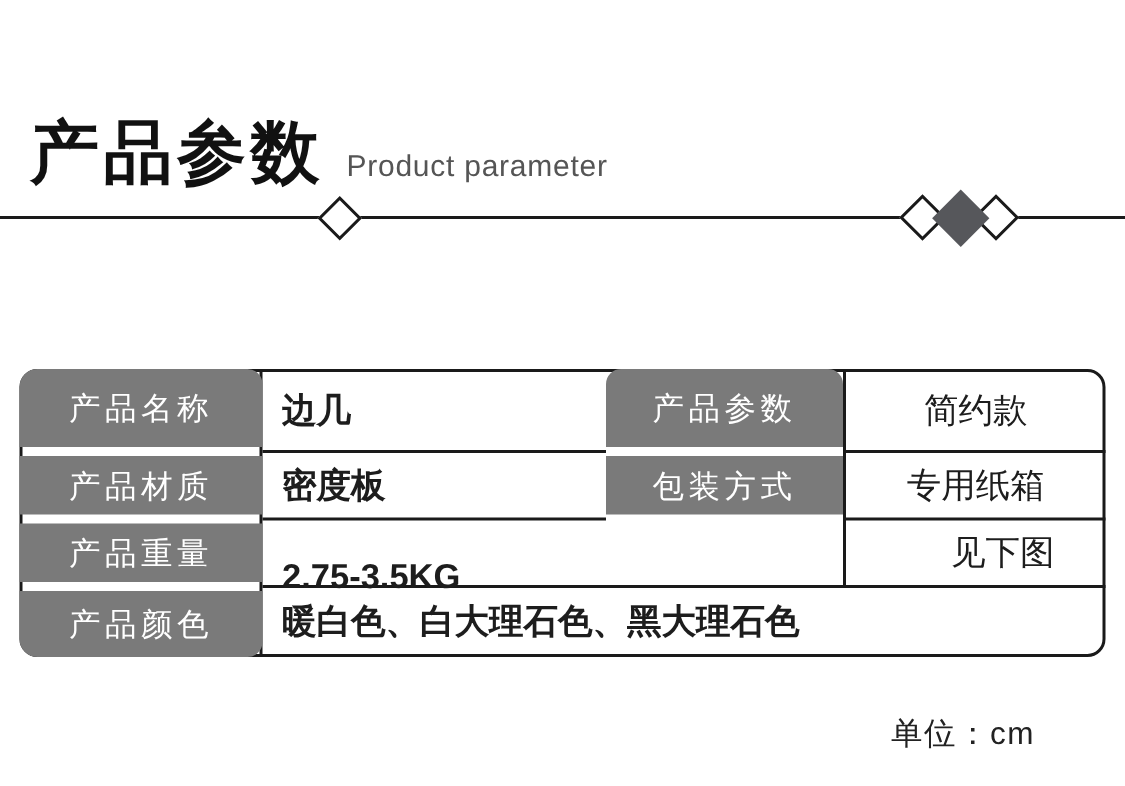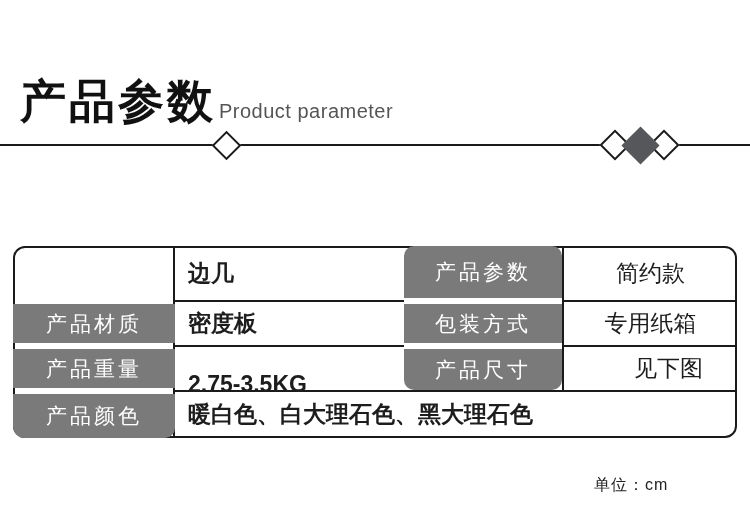--- a/index.html
+++ b/index.html
@@ -19,21 +19,21 @@
     left: 20px;
     top: 76px;
     font-size: 46px;
     font-weight: 900;
     letter-spacing: 3px;
     color: #111111;
     line-height: 1.1;
   }
   .subtitle {
     position: absolute;
-    left: 219px;
+    left: 231px;
     top: 100px;
     font-size: 20px;
     color: #555555;
     letter-spacing: 0.5px;
   }
 
   
   .divider {
     position: absolute;
     left: 0;
@@ -92,21 +92,21 @@
     font-size: 23px;
   }
   .val.left { padding-left: 13px; justify-content: flex-start; font-weight: bold; }
   .val.center { justify-content: center; }
 
   
   .unit {
     position: absolute;
     left: 594px;
     top: 475px;
-    font-size: 16px;
+    font-size: 21px;
     color: #222222;
     letter-spacing: 1px;
   }
 </style>
 </head>
 <body>
 
 <div class="canvas">
 
   <div class="title">产品参数</div>
@@ -122,27 +122,27 @@
     <div class="frame"></div>
 
     <div class="hline" style="left:162px; top:54px;  width:229px;"></div>
     <div class="hline" style="left:549px; top:54px;  width:175px;"></div>
     <div class="hline" style="left:162px; top:99px;  width:229px;"></div>
     <div class="hline" style="left:549px; top:99px;  width:175px;"></div>
     <div class="hline" style="left:162px; top:144px; width:562px;"></div>
     <div class="vline" style="left:160px; top:0;     height:192px;"></div>
     <div class="vline" style="left:549px; top:0;     height:146px;"></div>
 
+    <div class="tab" style="left:0; top:0;     width:162px; height:52px; background:#7a7a7a; border-radius:12px 10px 0 0;">产品名称</div>
     <div class="tab" style="left:0; top:58px;  width:162px; height:39px; background:#7a7a7a;">产品材质</div>
     <div class="tab" style="left:0; top:103px; width:162px; height:39px; background:#7a7a7a;">产品重量</div>
     <div class="tab" style="left:0; top:148px; width:162px; height:44px; background:#7a7a7a; border-radius:0 0 10px 12px;">产品颜色</div>
 
     <div class="tab" style="left:391px; top:0;     width:158px; height:52px; background:#7a7a7a; border-radius:10px 10px 0 0;">产品参数</div>
     <div class="tab" style="left:391px; top:58px;  width:158px; height:39px; background:#7a7a7a;">包装方式</div>
-    <div class="tab" style="left:391px; top:103px; width:158px; height:41px; background:#7a7a7a; border-radius:0 0 10px 10px;">产品尺寸</div>
 
     <div class="val left" style="left:162px; top:0;     width:229px; height:54px;">边几</div>
     <div class="val left" style="left:162px; top:56px;  width:192px; height:43px;">密度板</div>
     <div class="val left" style="left:162px; top:101px; width:220px; height:43px;margin-top:16px;">2.75-3.5KG</div>
     <div class="val left" style="left:162px; top:146px; width:562px; height:44px;">暖白色、白大理石色、黑大理石色</div>
 
     <div class="val center" style="left:551px; top:0;     width:173px; height:54px;">简约款</div>
     <div class="val center" style="left:551px; top:56px;  width:173px; height:43px;">专用纸箱</div>
     <div class="val center" style="left:551px; top:101px; width:209px; height:43px;">见下图</div>
   </div>

